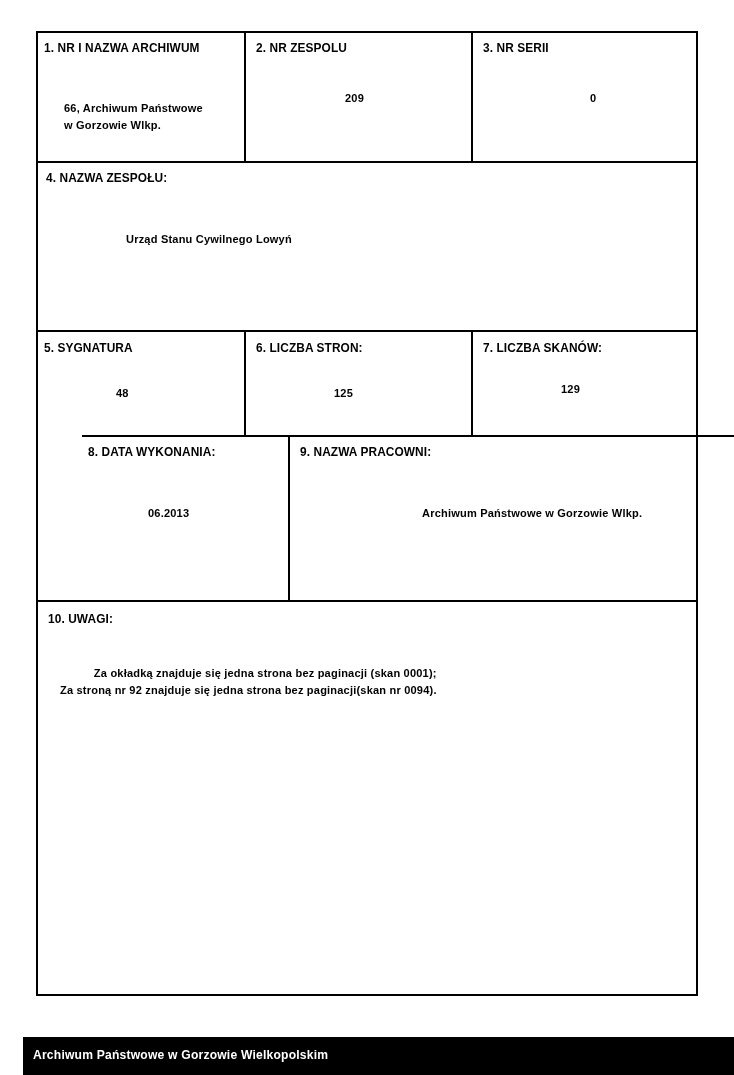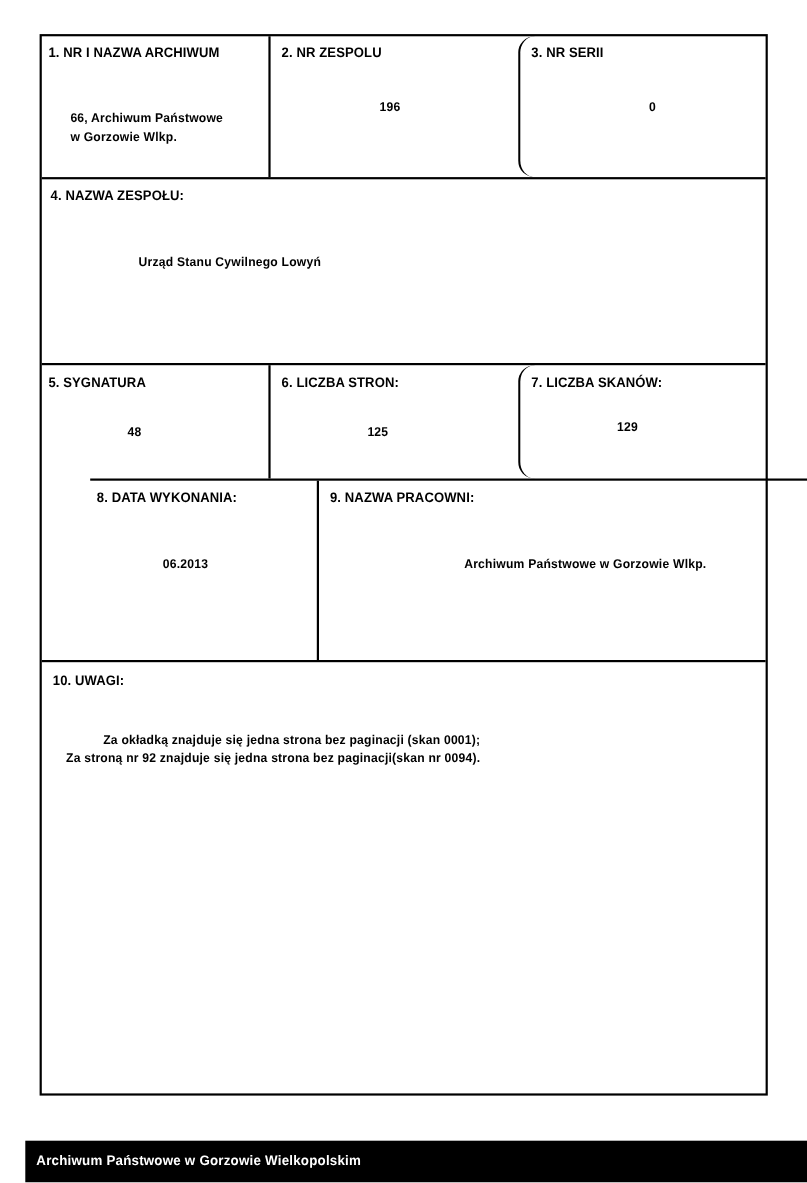--- a/index.html
+++ b/index.html
@@ -49,21 +49,21 @@
   }
 
   .r1 { height: 128px; }
   .r2 { height: 169px; }
   .r3 { height: 105px; }
   .r4 { height: 165px; margin-left: 44px; }
   .r5 { height: 412px; text-align: right; }
 
   .c-a { width: 206px; padding-left: 48px; }
   .c-b { width: 227px; padding-left: 24px; }
-  .c-c { width: 225px; border-radius: 15px; }
+  .c-c { width: 225px; }
   .c-wide2a { width: 206px; }
   .c-wide2b { width: 452px; }
   .c-full { width: 658px; }
 
   
   .label {
     position: absolute;
     font-size: 12.5px;
     font-weight: bold;
     letter-spacing: 0.1px;
@@ -143,21 +143,21 @@
 <div class="card">
 
   <div class="row r1">
     <div class="cell c-a">
       <span class="label lbl-1">1. NR I NAZWA ARCHIWUM</span>
       <span class="value-multi val-1">66, Archiwum Państwowe
 w Gorzowie Wlkp.</span>
     </div>
     <div class="cell c-b">
       <span class="label lbl-2">2. NR ZESPOLU</span>
-      <span class="value val-2">196</span>
+      <span class="value val-2">209</span>
     </div>
     <div class="cell c-c">
       <span class="label lbl-3">3. NR SERII</span>
       <span class="value val-3">0</span>
     </div>
   </div>
 
   <div class="row r2">
     <div class="cell c-full">
       <span class="label lbl-4">4. NAZWA ZESPOŁU:</span>

